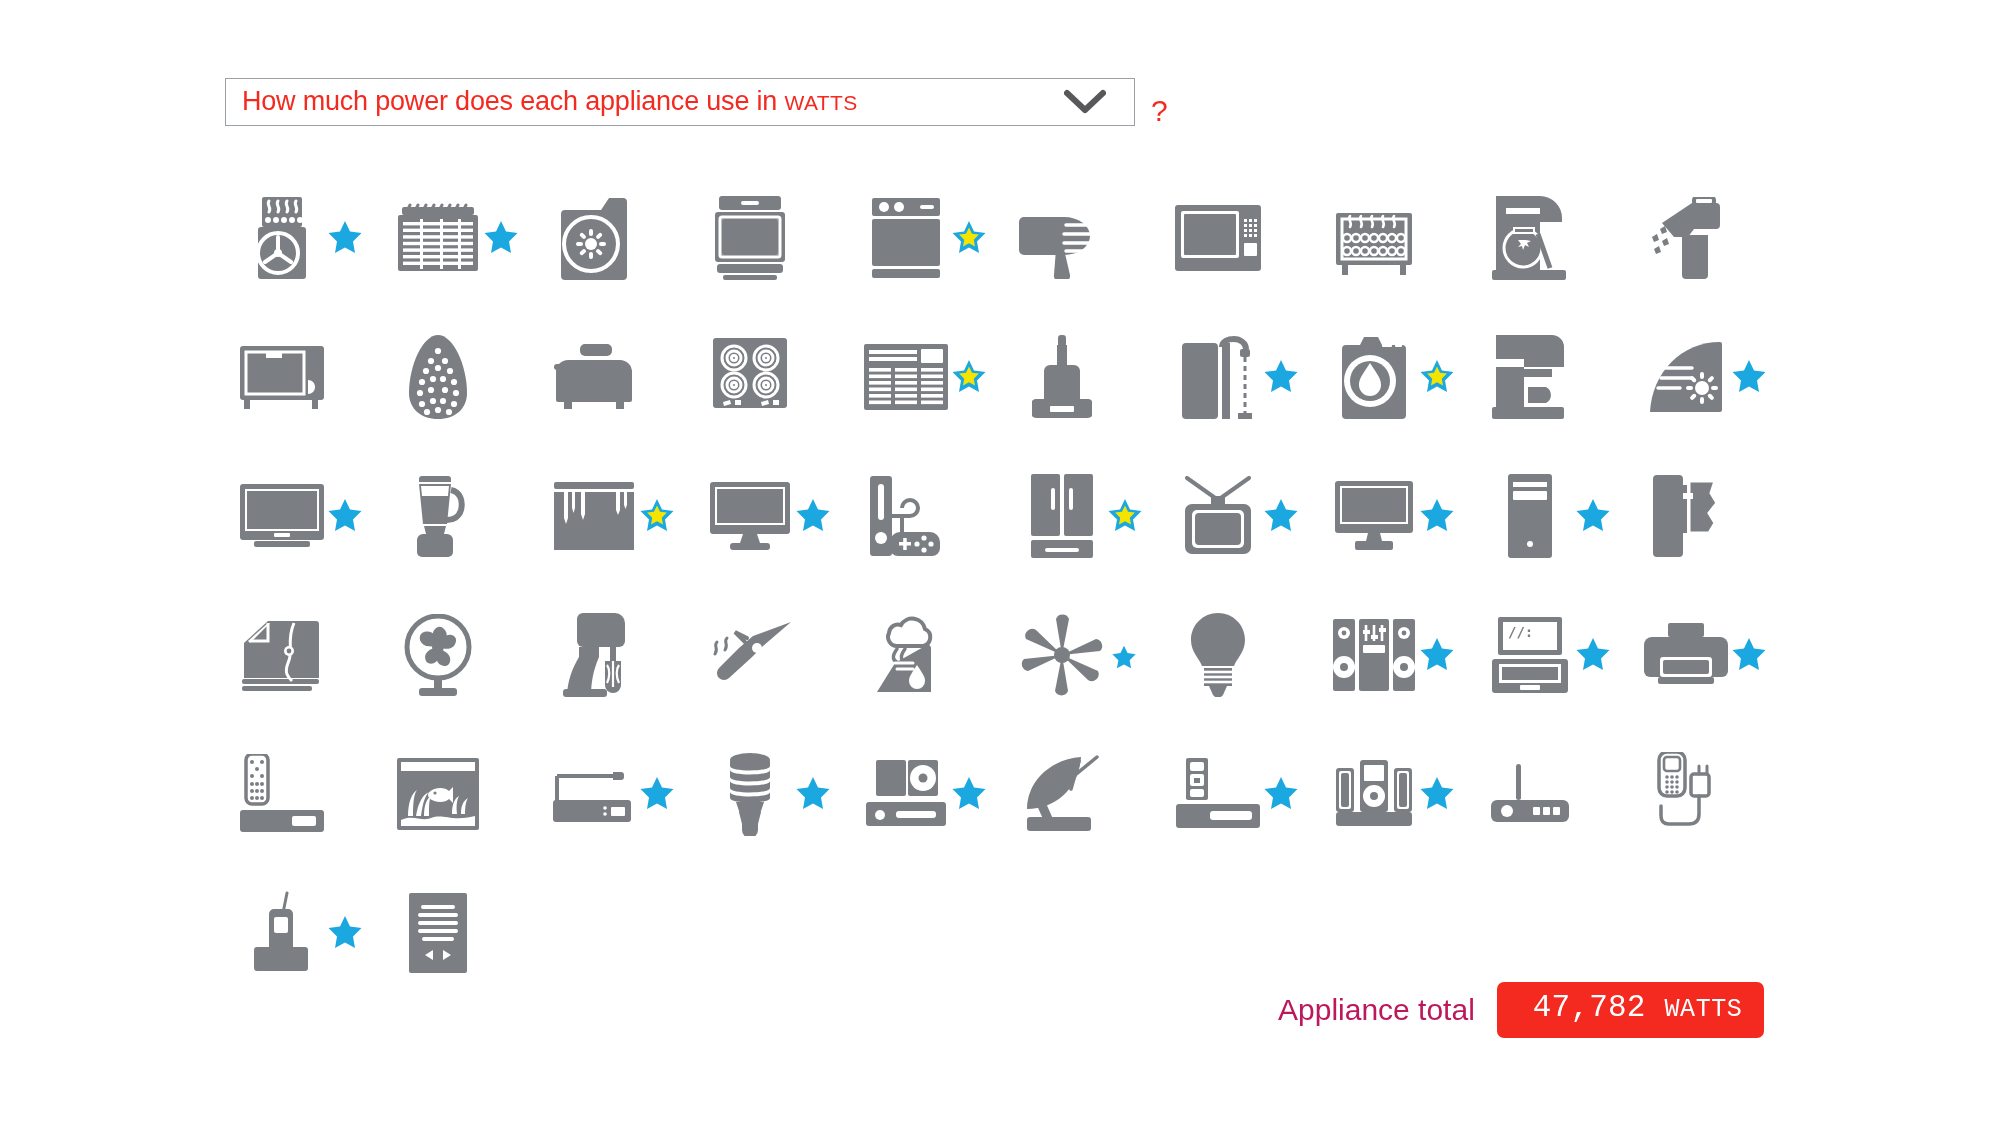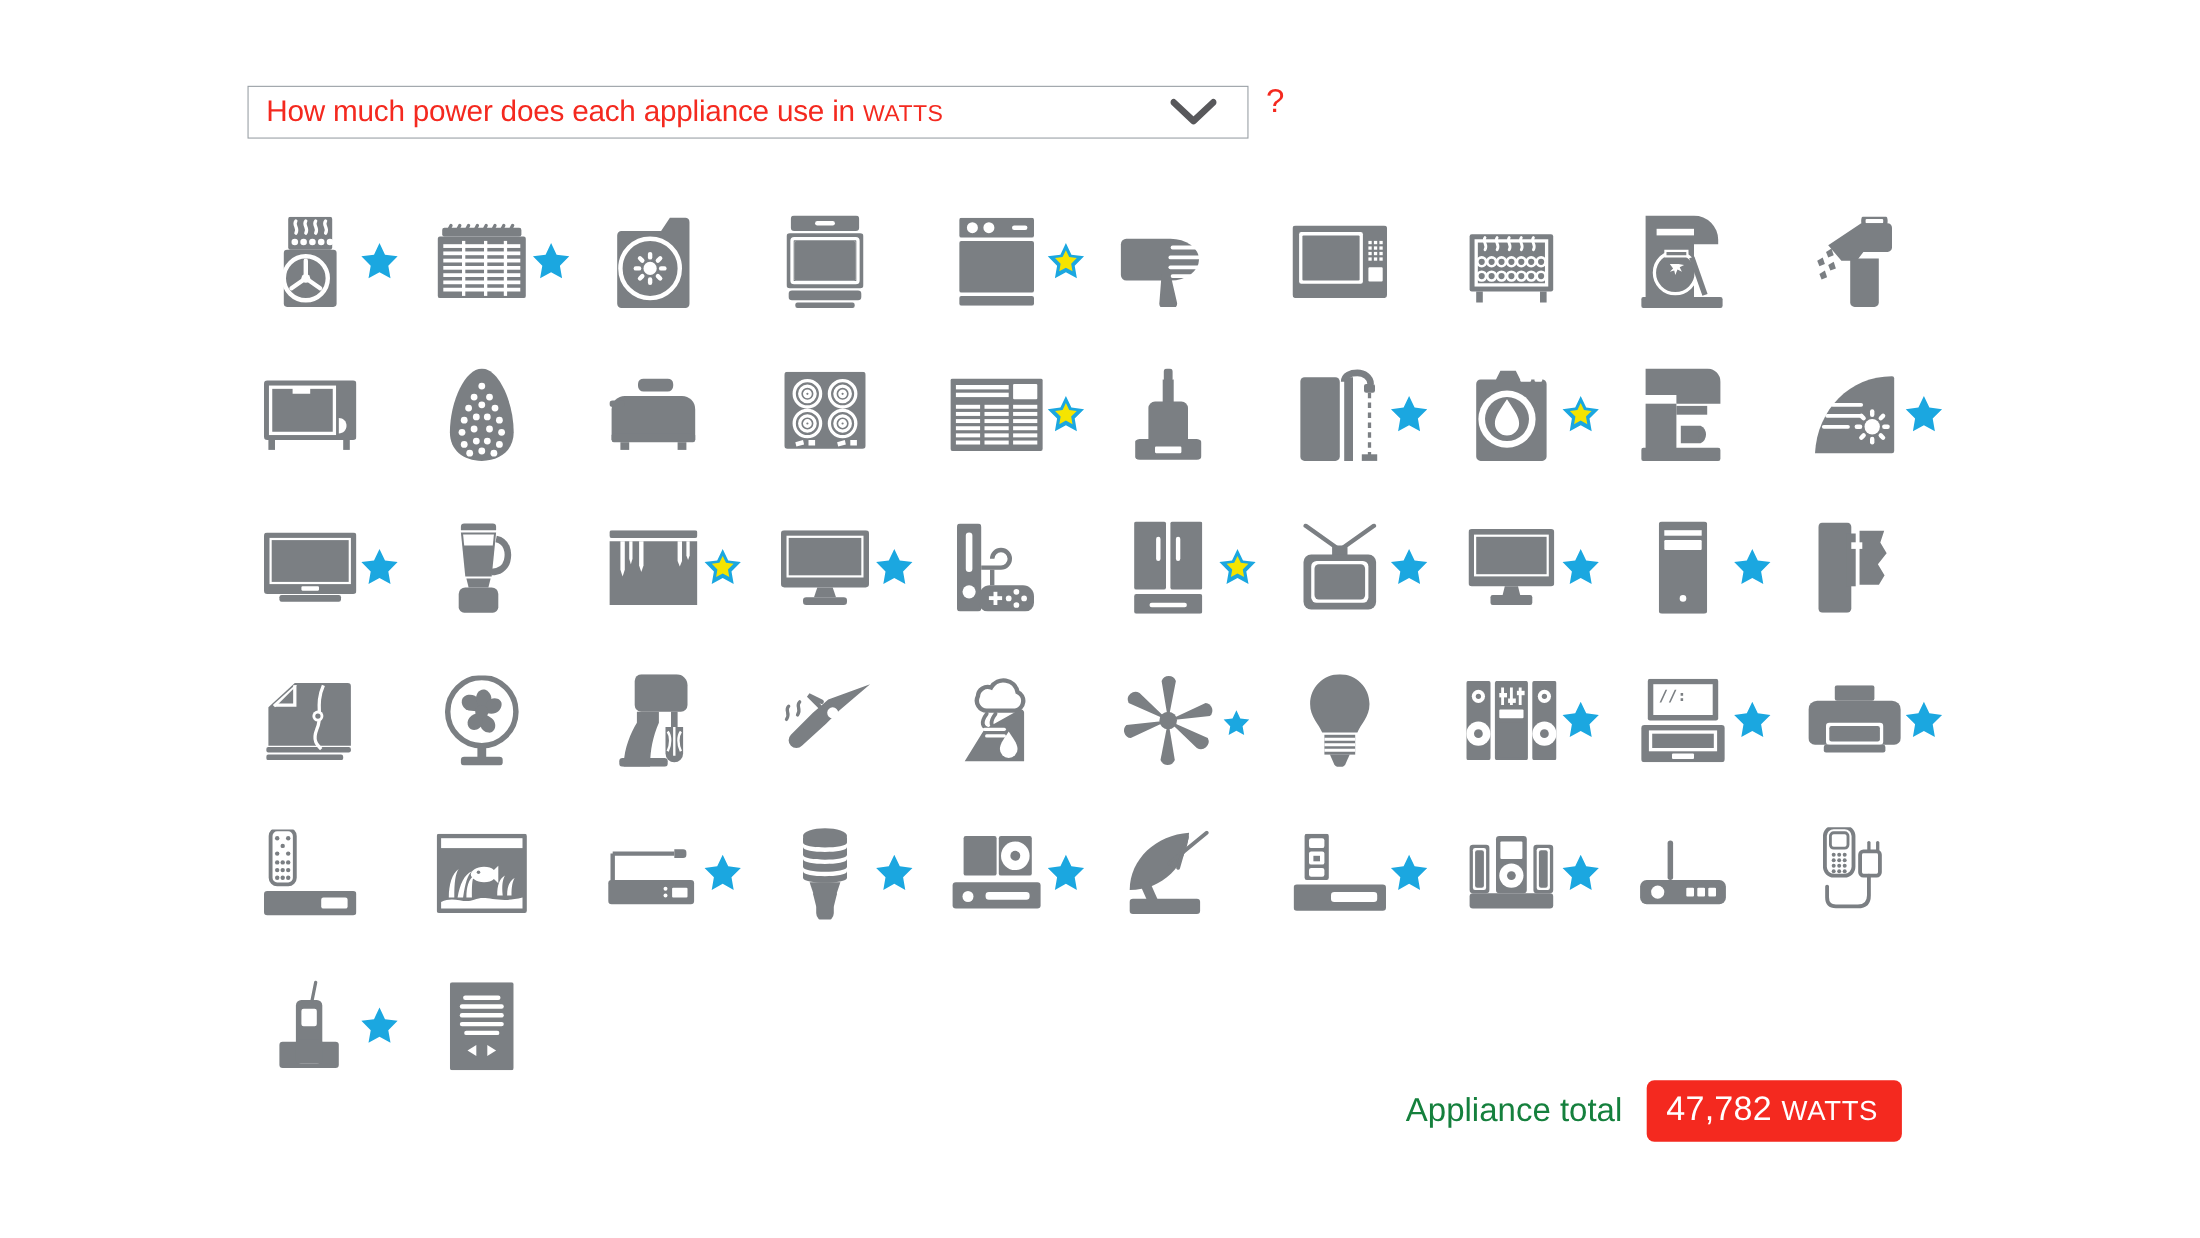--- a/index.html
+++ b/index.html
@@ -8,21 +8,21 @@
     background:#ffffff;
     font-family:"Liberation Sans", sans-serif;
     overflow:hidden;
     position:relative;
   }
   .page{position:relative;width:2000px;height:1125px;}
 
   
   .header{
     position:absolute;left:225px;top:78px;
-    display:flex;align-items:flex-start;gap:16px;
+    display:flex;align-items:flex-end;gap:16px;
   }
   .select-box{
     width:910px;height:48px;
     border:1px solid #9aa0a6;
     background:#ffffff;
     display:flex;align-items:center;
     box-sizing:border-box;
     padding:0 14px 0 16px;
     position:relative;
   }
@@ -71,29 +71,30 @@
   }
   .star.small{width:24px;height:24px;left:100px;top:60px;}
   .star svg{display:block;width:100%;height:100%;}
 
   
   .total-row{
     position:absolute;left:1278px;top:982px;
     display:flex;align-items:center;gap:22px;
   }
   .total-label{
-    color:#15803d;font-size:30px;line-height:34px;
+    color:#be185d;font-size:30px;line-height:34px;
   }
   .total-badge{
     background:#f4291f;color:#ffffff;
     border-radius:7px;
-    padding:9px 22px 11px 18px;
+    padding:9px 22px 11px 36px;
     font-size:31px;line-height:34px;
     letter-spacing:0.2px;
     white-space:nowrap;
+    font-family:Liberation Mono, monospace;
   }
   .total-badge .sc{font-size:25px;letter-spacing:0.6px;}
 </style>
 </head>
 <body>
 
 <div class="page">
 
   <div class="header">
     <div class="select-box">

